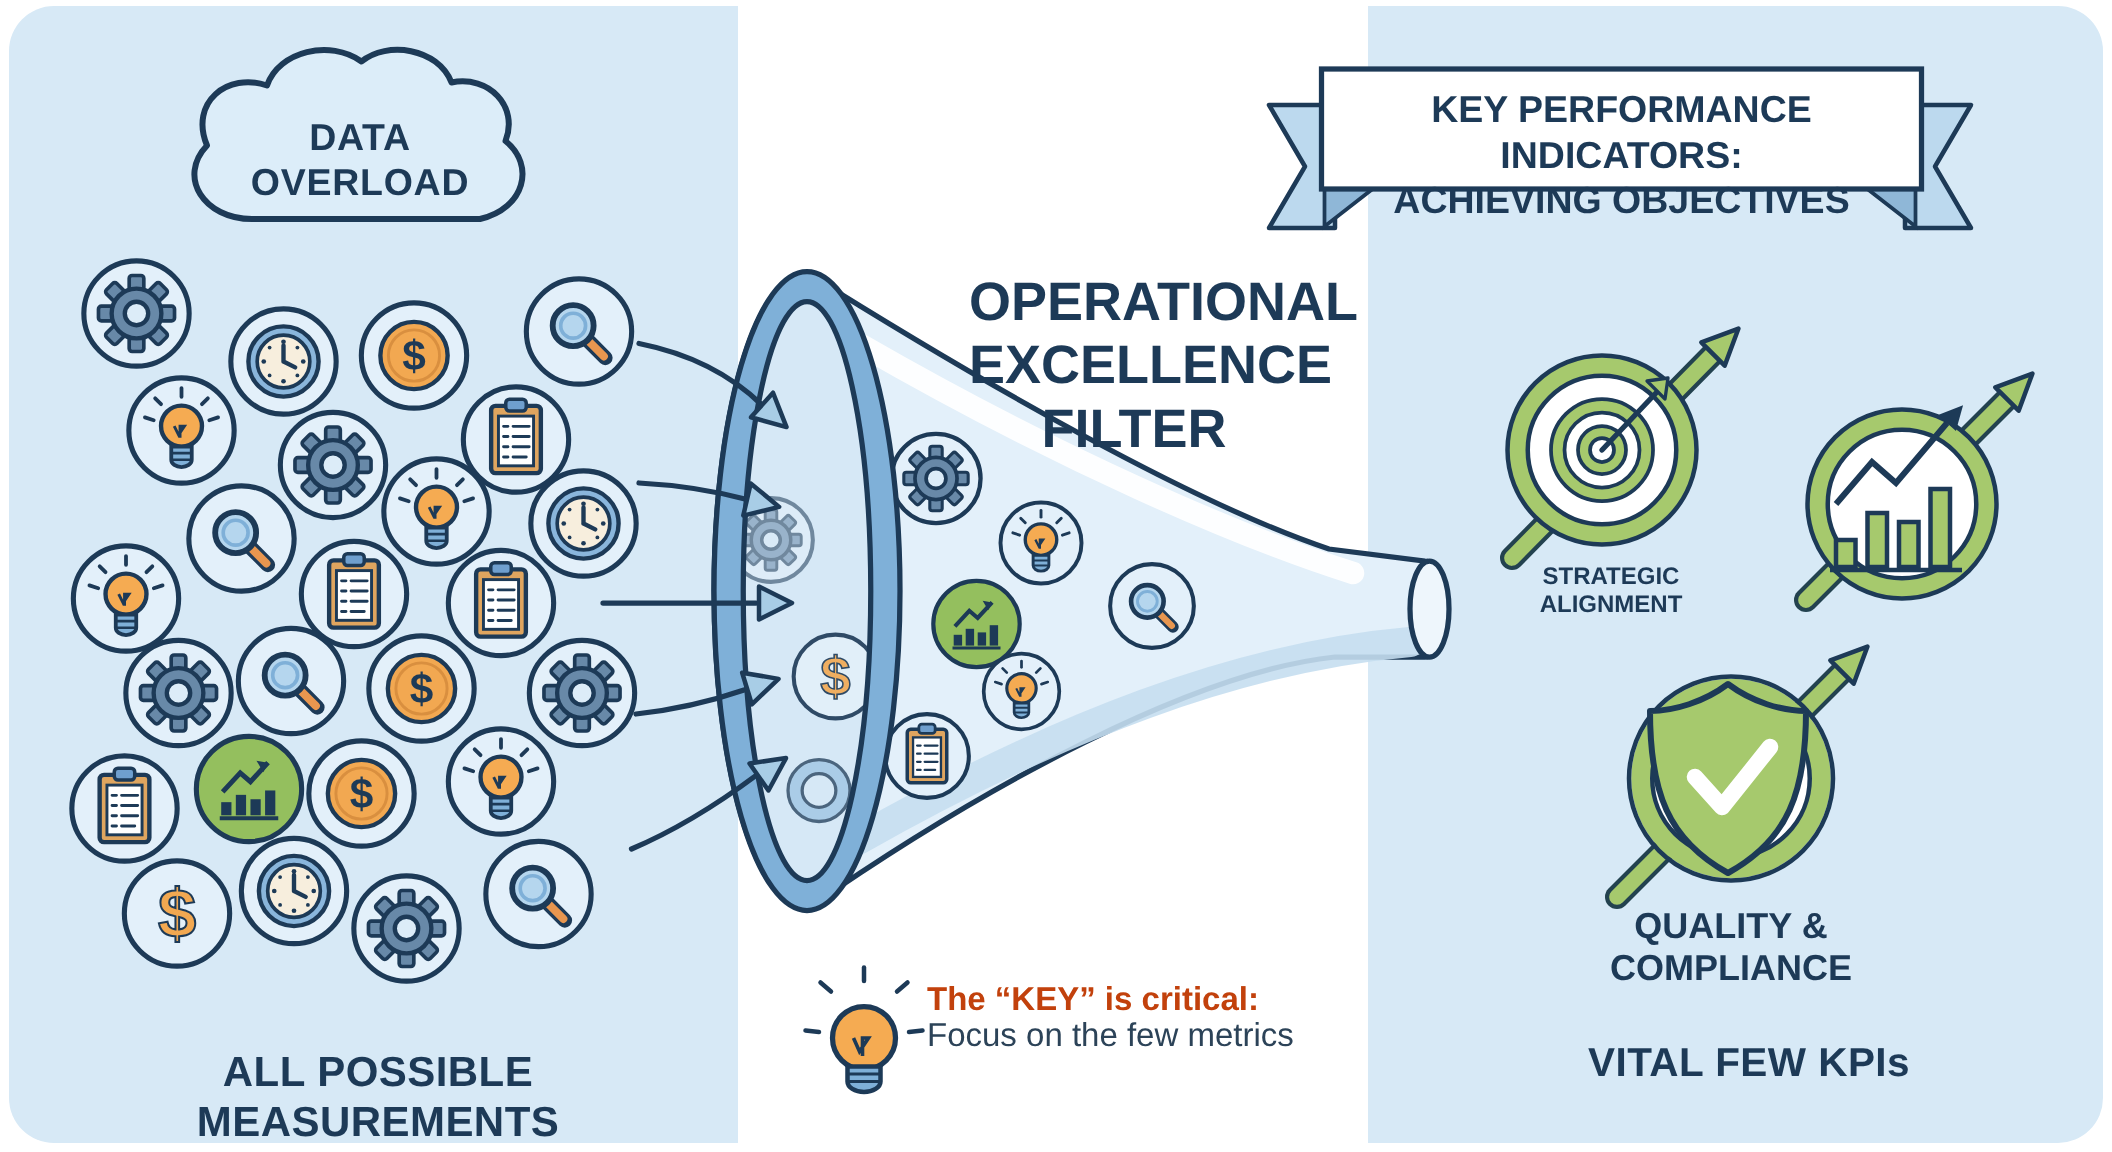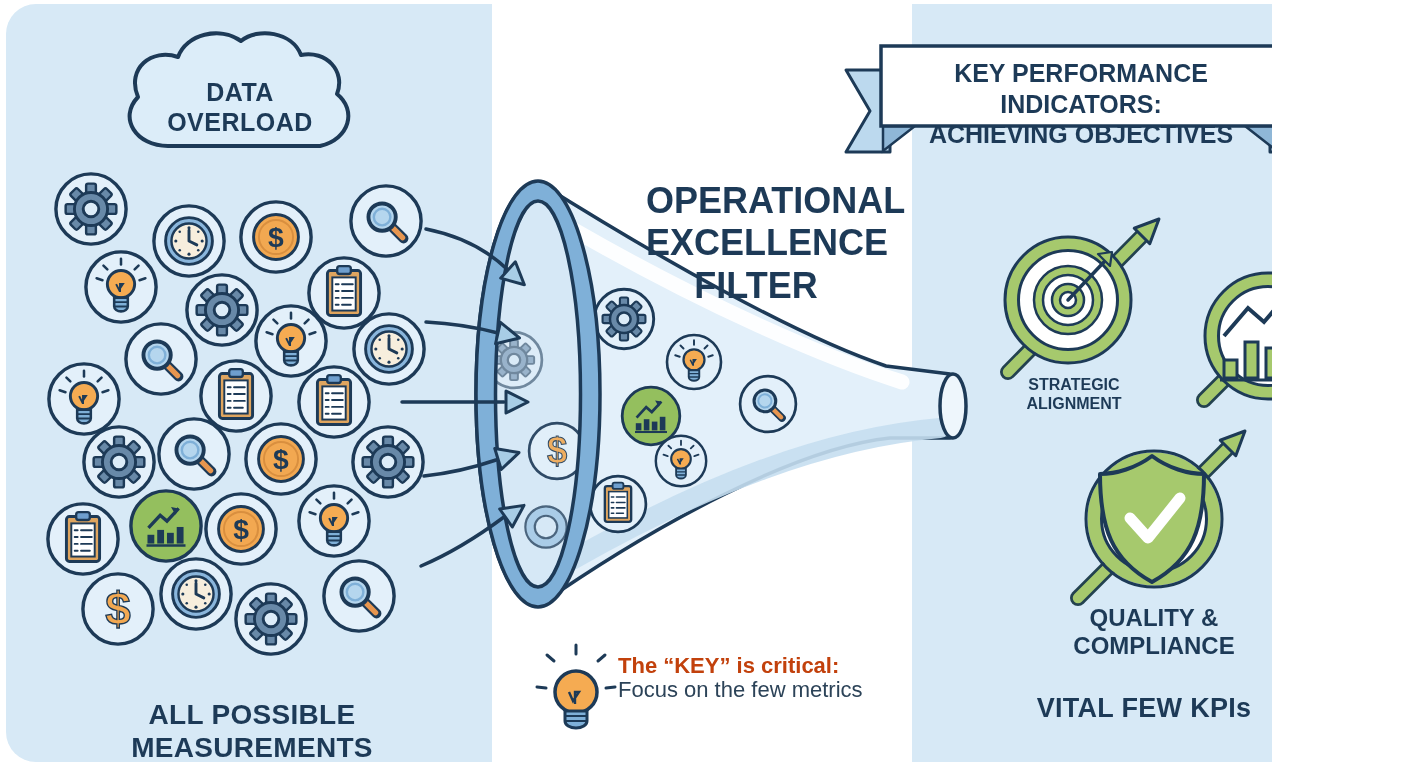--- a/index.html
+++ b/index.html
@@ -1,30 +1,30 @@
 <!DOCTYPE html>
 <html><head>
 <meta charset="utf-8">
 <style>
   html,body{margin:0;padding:0;background:#fff;font-family:"Liberation Sans",sans-serif;}
-  #canvas{position:relative;width:1272px;height:768px;background:#fff;overflow:hidden;}
+  #canvas{position:relative;width:1408px;height:768px;background:#fff;overflow:hidden;}
   #frame{position:absolute;left:6px;top:4px;width:1396px;height:758px;border-radius:30px;background:#fff;overflow:hidden;}
   .panel{position:absolute;top:0;bottom:0;}
   #panel-left{left:0;width:486px;background:#d7e9f6;}
   #panel-right{left:906px;right:0;background:#d7e9f6;}
   svg{position:absolute;left:0;top:0;}
   .t{position:absolute;color:#1d3a57;font-weight:bold;text-align:center;line-height:1.18;}
   #cloud-label{left:148px;top:74px;width:172px;font-size:25px;letter-spacing:.5px;}
   #left-caption{left:38px;top:694px;width:416px;font-size:28px;letter-spacing:.3px;}
   #funnel-title{left:640px;top:176px;width:220px;font-size:36px;}
   #banner-text{left:880px;top:54px;width:390px;font-size:25px;line-height:1.22;}
   #kpi-label-0{left:966px;top:372px;width:204px;font-size:16px;}
   #kpi-label-1{left:1160px;top:414px;width:204px;font-size:24px;}
   #kpi-label-2{left:1046px;top:600px;width:204px;font-size:24px;}
-  #right-caption{left:988px;top:689px;width:300px;font-size:27px;letter-spacing:.3px;}
+  #right-caption{left:1010px;top:689px;width:300px;font-size:27px;letter-spacing:.3px;}
   #note-text{left:612px;top:650px;width:280px;text-align:left;font-weight:normal;font-size:22px;color:#2c4358;line-height:24px;}
   #note-text .note-title{font-weight:bold;color:#c2410c;}
 </style>
 </head>
 <body>
 
 <div id="canvas">
  <div id="frame">
   <div id="panel-left" class="panel"></div>
   <div id="panel-right" class="panel"></div>

